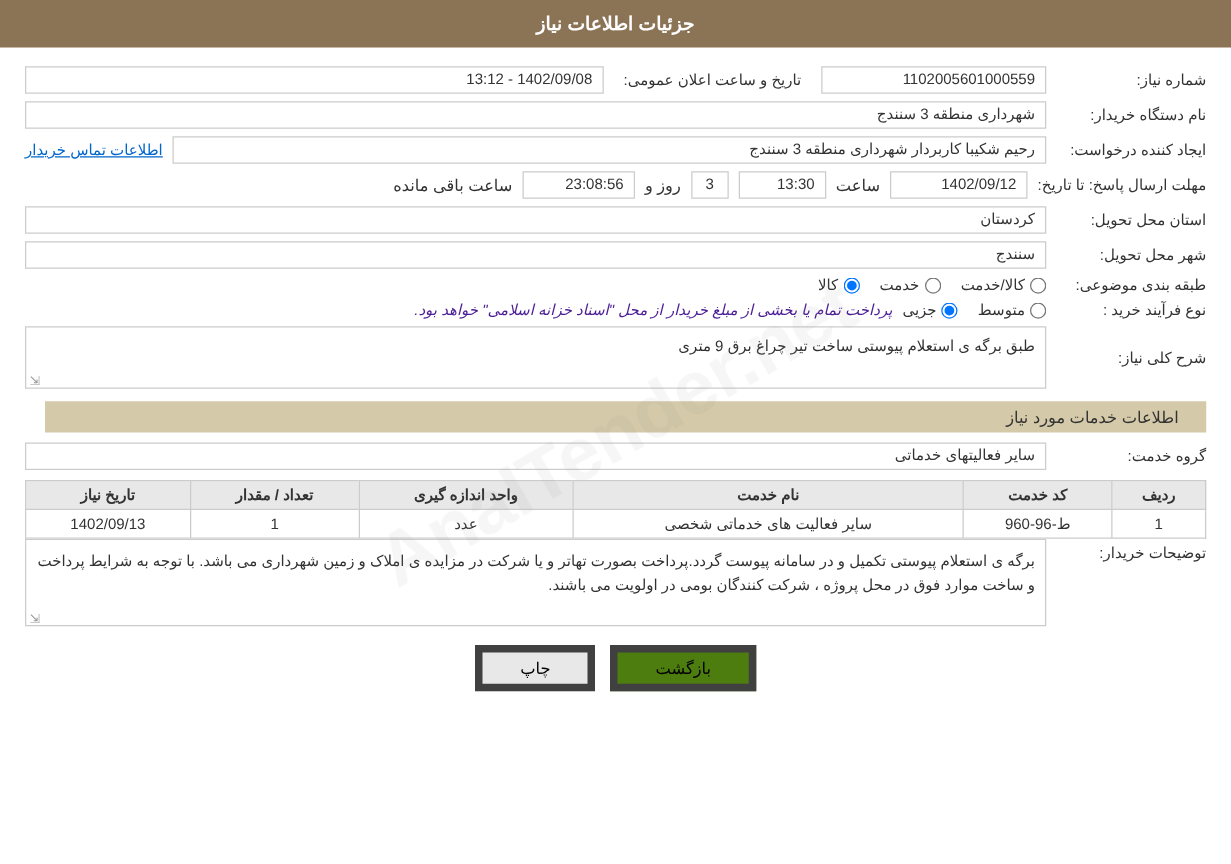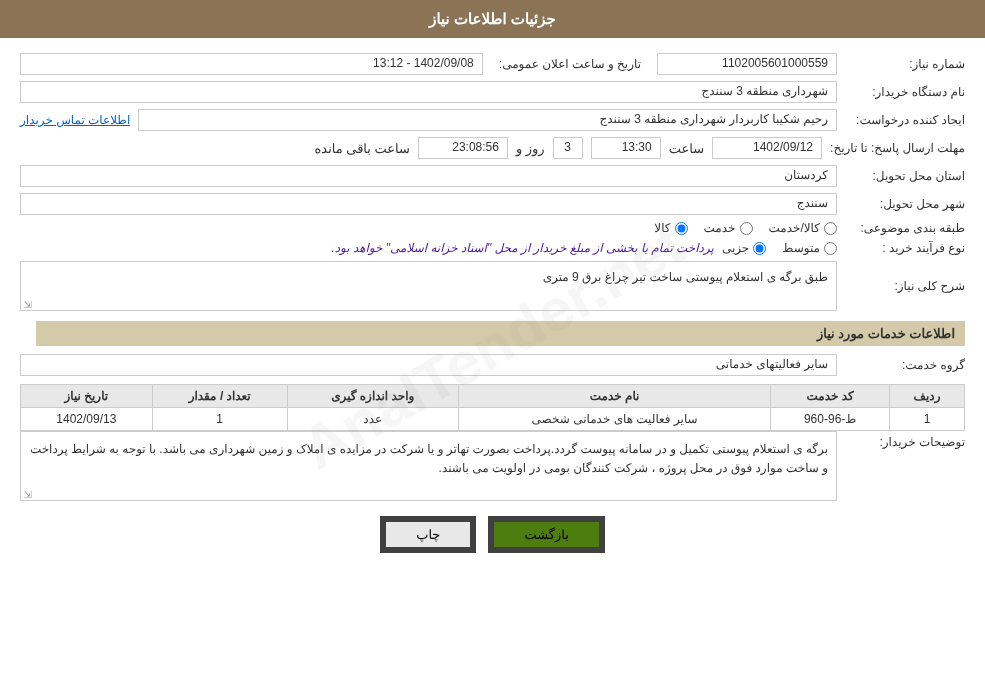--- a/index.html
+++ b/index.html
@@ -24,22 +24,22 @@
       font-size: 15px;
       font-weight: bold;
       letter-spacing: 1px;
     }
     .content {
       padding: 15px 20px;
     }
     .section-title {
       background: #d4c9a8;
       color: #333;
-      font-weight: bold;
-      padding: 5px 10px;
+      font-weight: normal;
+      padding: 5px 22px;
       margin: 10px 0 8px 16px;
       font-size: 13px;
     }
     .info-row {
       display: flex;
       align-items: center;
       margin-bottom: 6px;
       gap: 8px;
     }
     .label {

